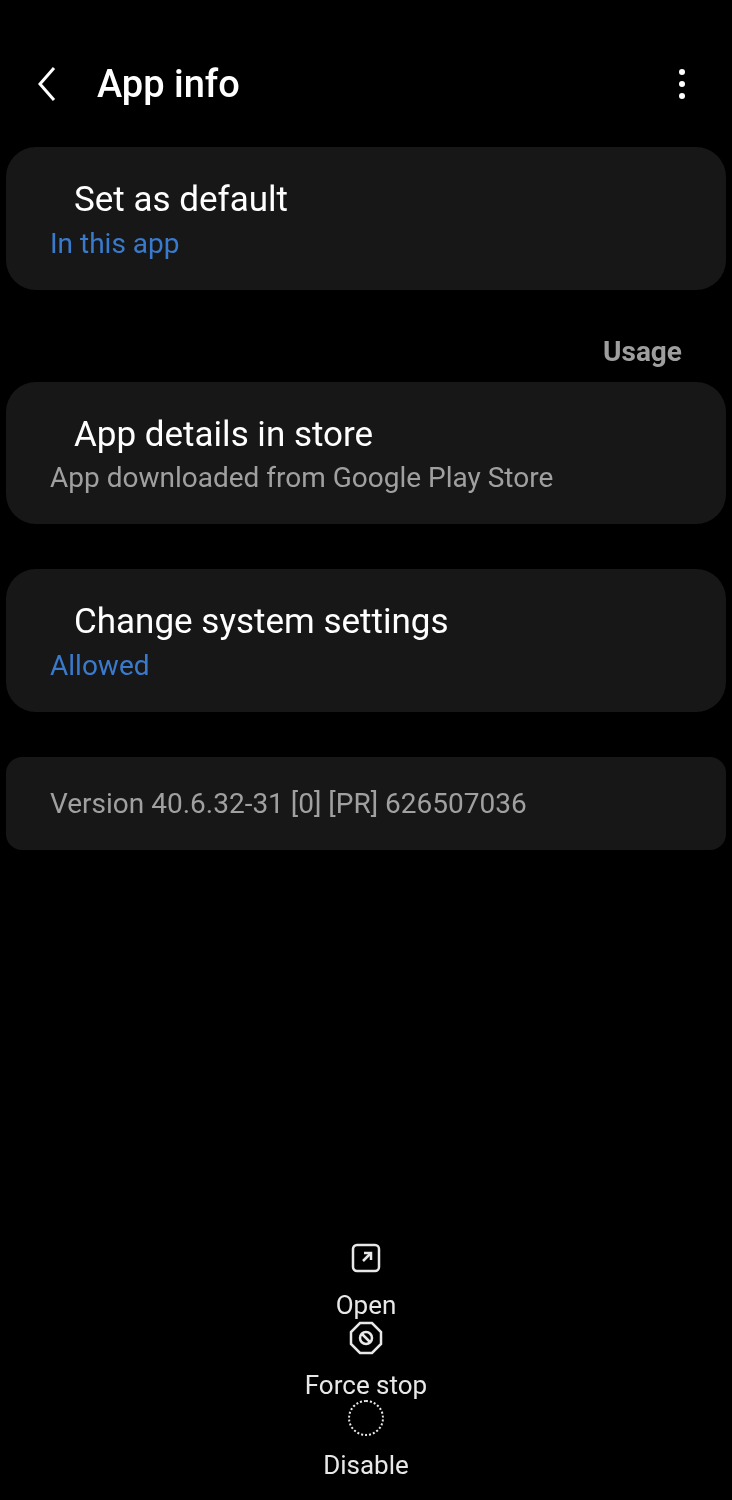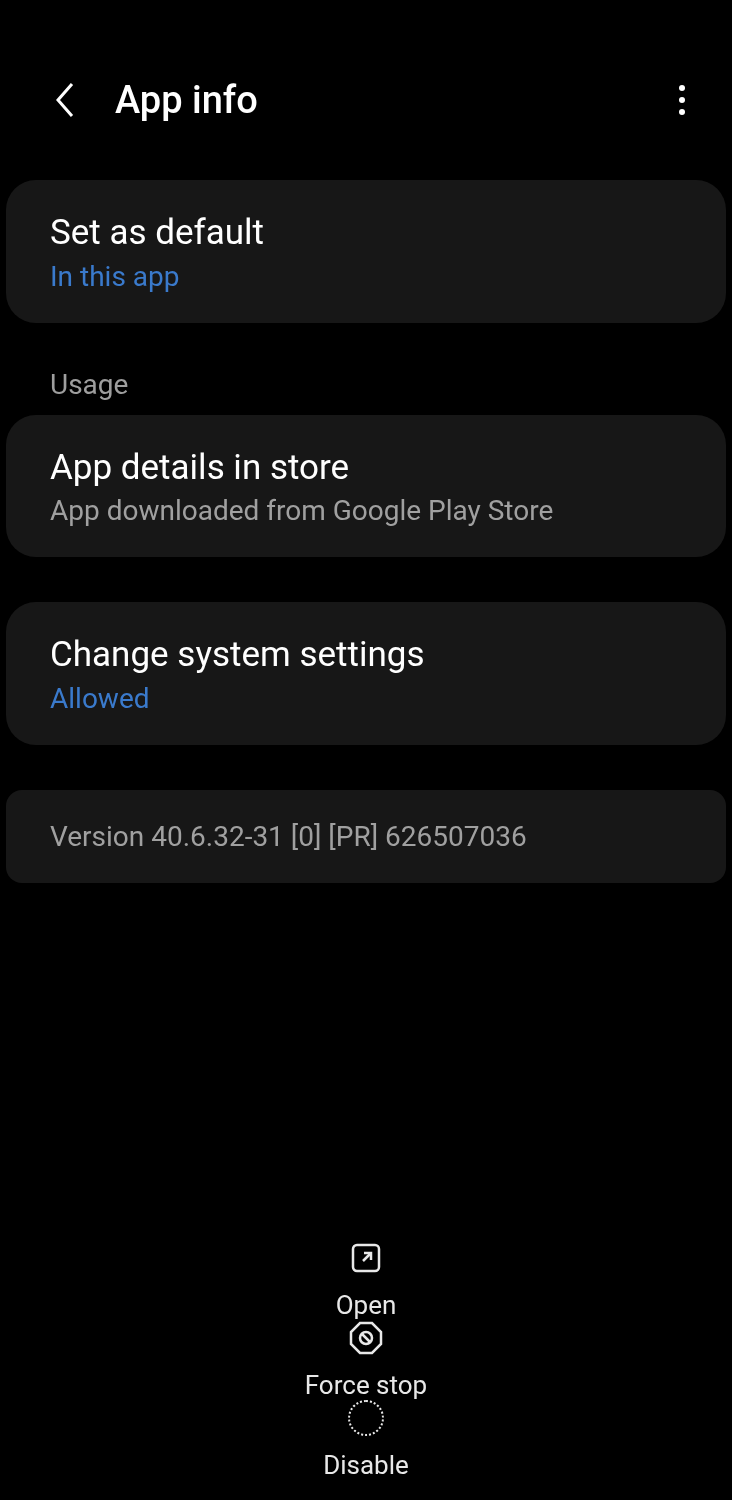--- a/index.html
+++ b/index.html
@@ -12,22 +12,22 @@
       width: 732px;
       height: 1500px;
       background: #000000;
       color: #ffffff;
       overflow: hidden;
       position: relative;
     }
     .header {
       display: flex;
       align-items: center;
-      padding: 60px 30px 40px 45px;
-      height: 180px;
+      padding: 60px 30px 40px 27px;
+      height: 147px;
     }
     .back-button {
       width: 40px;
       height: 40px;
       display: flex;
       align-items: center;
       justify-content: center;
       cursor: pointer;
     }
     .back-icon {
@@ -73,34 +73,36 @@
     }
     .card-item {
       padding: 30px 44px;
       cursor: pointer;
     }
     .card-item-title {
       font-size: 35px;
       font-weight: 400;
       color: #ffffff;
       line-height: 1.3;
+      margin-left: 24px;
     }
     .card-item-sub {
       font-size: 28px;
       color: #a0a0a0;
       margin-top: 4px;
     }
     .card-item-sub.link {
       color: #3a7acc;
     }
     .section-header {
       font-size: 28px;
       color: #9e9e9e;
-      font-weight: 400;
+      font-weight: 700;
       padding: 0 44px 14px 44px;
+      text-align: right;
     }
     .divider {
       height: 1px;
       background: #2b2b2b;
       margin: 0 22px;
     }
     .version-card {
       background: #171717;
       border-radius: 16px;
       padding: 30px 44px;

